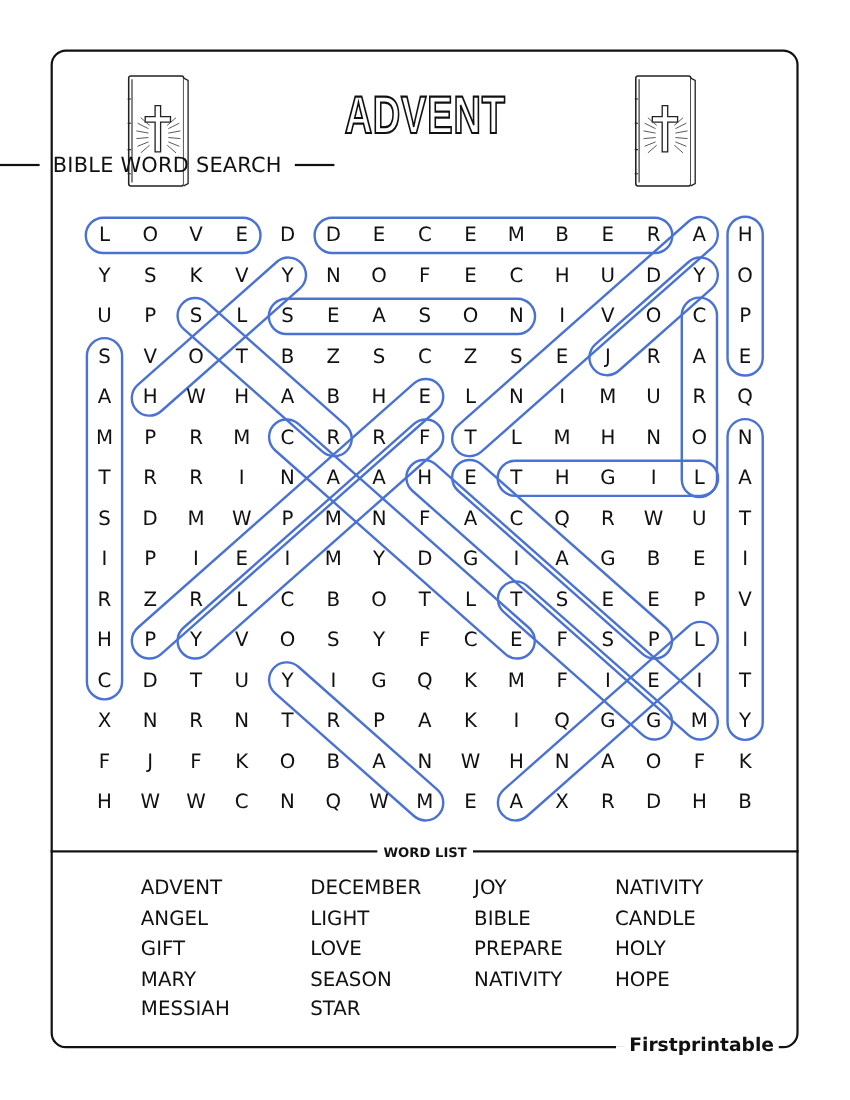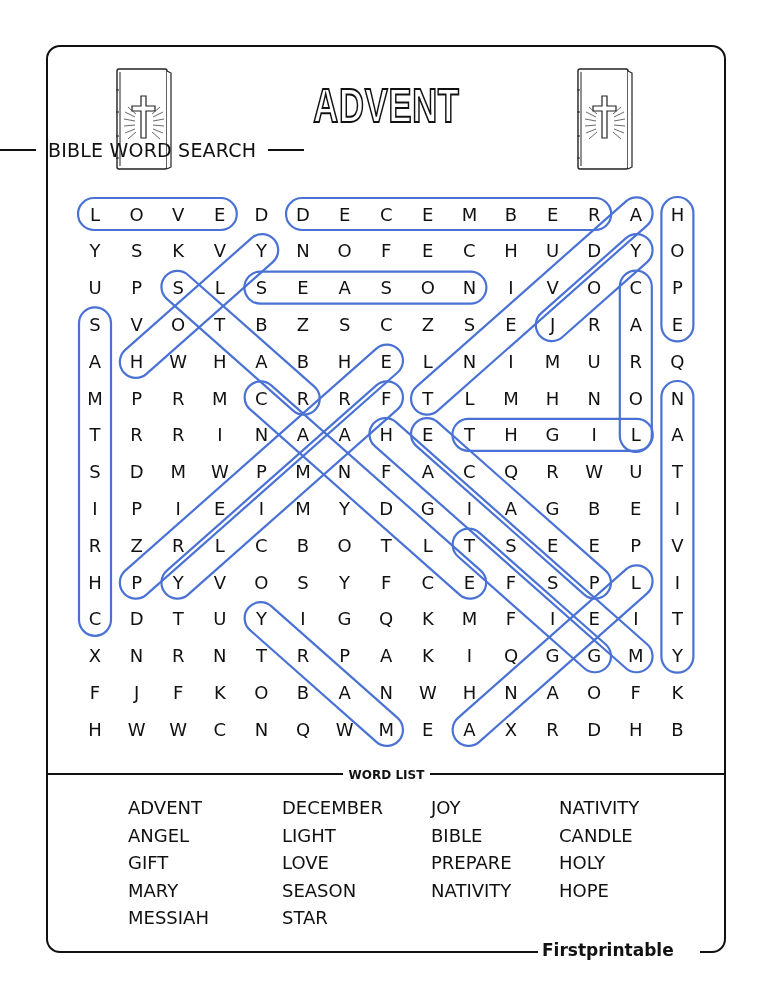--- a/index.html
+++ b/index.html
@@ -13,21 +13,21 @@
   .subtitle-wrap .dash { width:36px; height:2px; background:#111; }
   .subtitle { font-family:"DejaVu Sans", sans-serif; font-size:19px; color:#111; letter-spacing:0.2px; }
   .grid-svg { position:absolute; left:0; top:0; }
   .cell { font-family:"DejaVu Sans", sans-serif; font-size:18px; fill:#111; text-anchor:middle; dominant-baseline:central; }
   .divider { position:absolute; left:46px; width:680px; top:773px; height:2px; background:#111; }
   .wl-label { position:absolute; left:0; width:773px; top:764px; text-align:center; }
   .wl-label span { background:#fff; padding:0 6px; font-family:"DejaVu Sans", sans-serif; font-weight:bold; font-size:12px; color:#111; }
   .wordlist { position:absolute; top:797px; left:128px; display:grid; grid-template-columns:154px 149px 128px 150px; row-gap:5px; }
   .word { font-family:"DejaVu Sans", sans-serif; font-size:18px; color:#111; line-height:22.5px; white-space:nowrap; }
   .footer-line { position:absolute; left:560px; top:951px; width:140px; height:4px; background:#fff; }
-  .brand { position:absolute; left:538px; top:940px; background:#fff; padding:0 4px; font-family:"DejaVu Sans", sans-serif; font-weight:bold; font-size:17px; color:#111; }
+  .brand { position:absolute; left:568px; top:940px; background:#fff; padding:0 4px; font-family:"DejaVu Sans", sans-serif; font-weight:bold; font-size:17px; color:#111; }
   .brand-com { position:absolute; left:674px; top:1002px; font-family:"DejaVu Sans", sans-serif; font-size:10px; color:#333; }
 </style>
 </head>
 <body>
 
 <div class="frame"></div>
 
 <svg class="book left" viewBox="0 0 58 106">
   <rect x="2" y="3" width="50" height="100" rx="2" fill="#fff" stroke="#222" stroke-width="1.4"></rect>
   <path d="M52 5 L56 7 L56 101 L52 103" fill="#fff" stroke="#222" stroke-width="1.2"></path>

